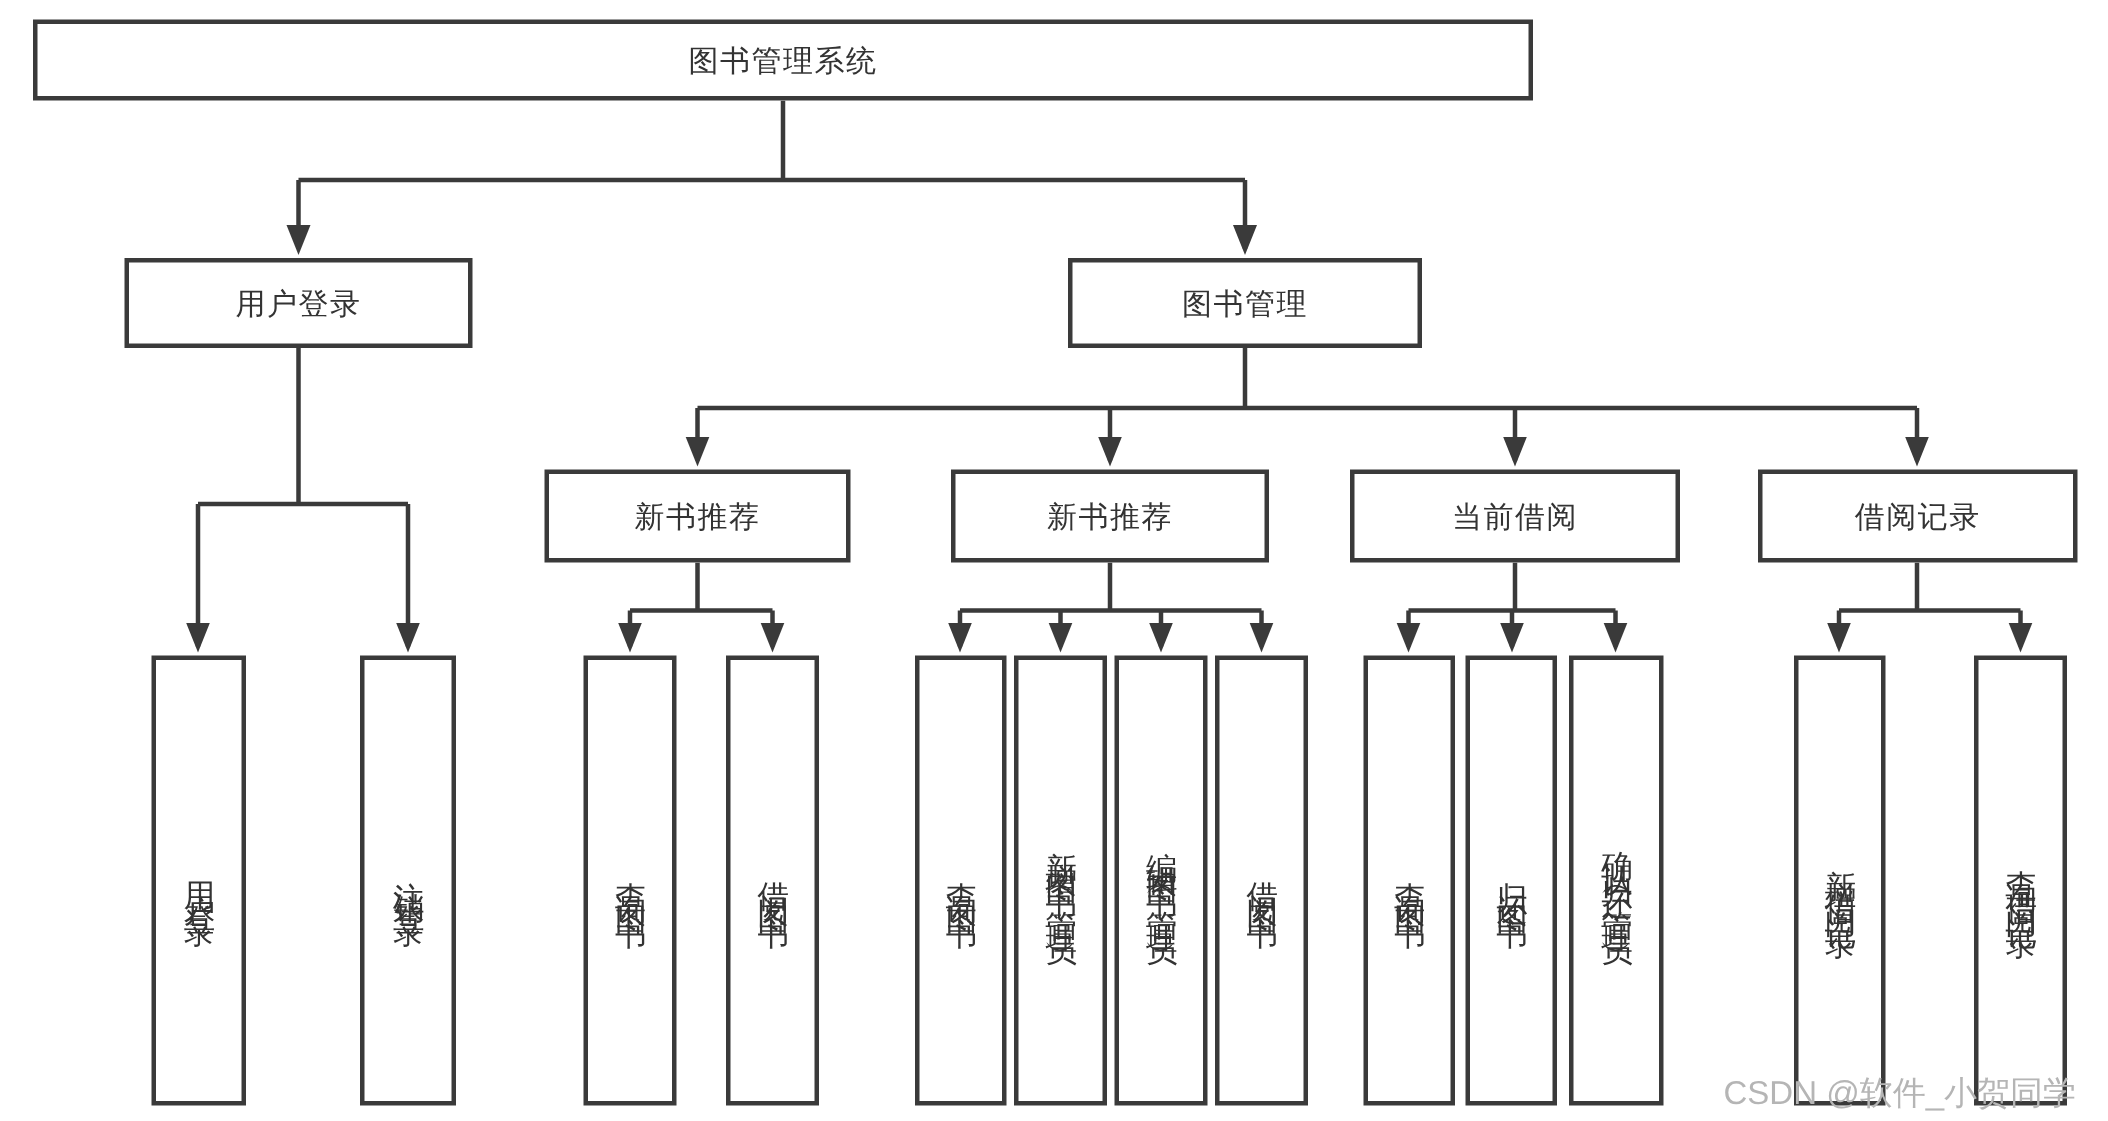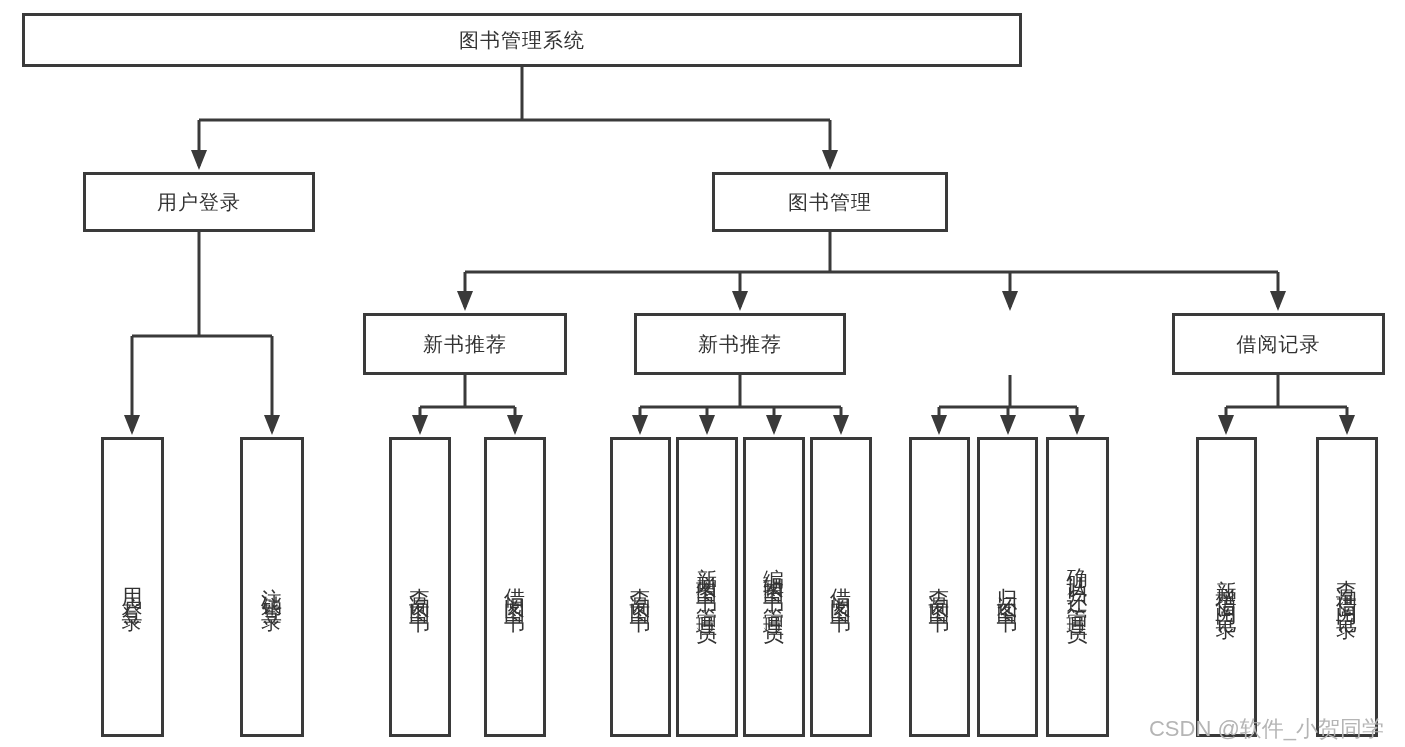--- a/index.html
+++ b/index.html
@@ -91,20 +91,21 @@
     </g>
   </svg>
 
   <div class="node h-node" style="left:22px; top:13px; width:1000px; height:54px;">图书管理系统</div>
 
   <div class="node h-node" style="left:83px; top:172px; width:232px; height:60px;">用户登录</div>
   <div class="node h-node" style="left:712px; top:172px; width:236px; height:60px;">图书管理</div>
 
   <div class="node h-node" style="left:363px; top:313px; width:204px; height:62px;">新书推荐</div>
   <div class="node h-node" style="left:634px; top:313px; width:212px; height:62px;">新书推荐</div>
+  <div class="node h-node" style="left:900px; top:313px; width:220px; height:62px;">当前借阅</div>
   <div class="node h-node" style="left:1172px; top:313px; width:213px; height:62px;">借阅记录</div>
 
   <div class="node v-node" style="left:101px; top:437px; width:63px; height:300px;">
     <span class="vtext">用户登录</span>
   </div>
   <div class="node v-node" style="left:240px; top:437px; width:64px; height:300px;">
     <span class="vtext">注销登录</span>
   </div>
 
   <div class="node v-node" style="left:389px; top:437px; width:62px; height:300px;">

